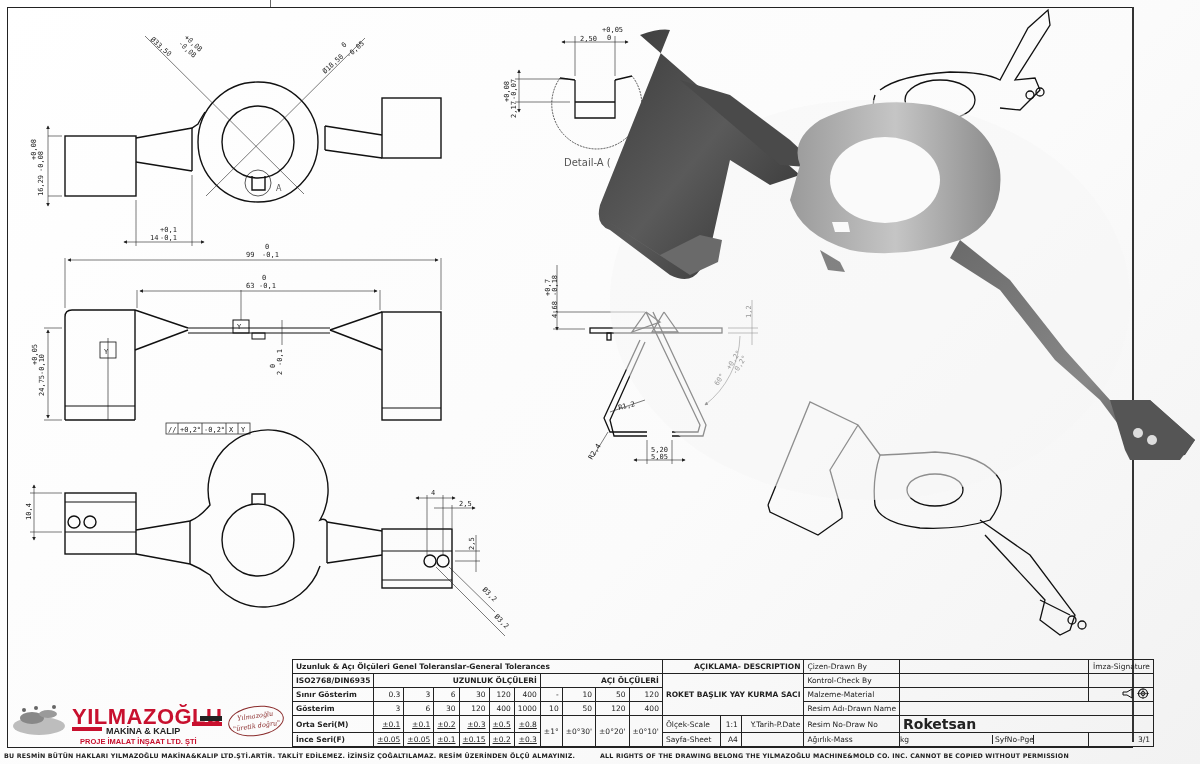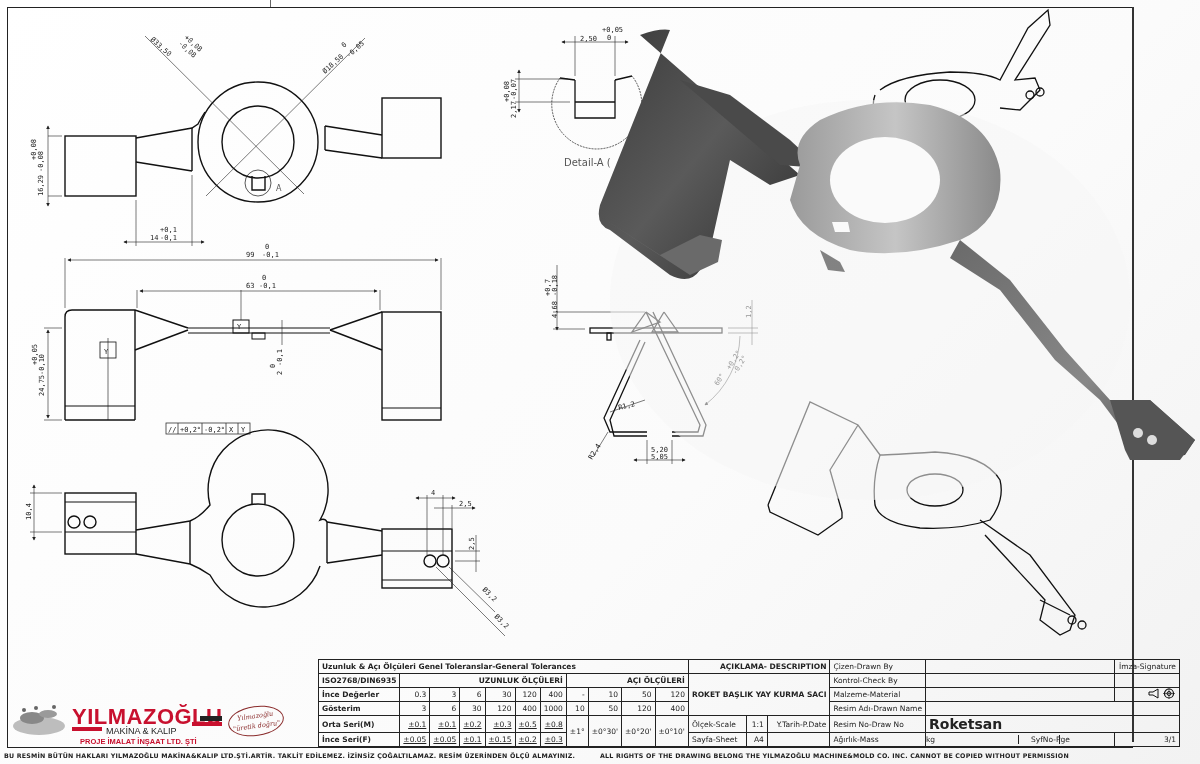--- a/index.html
+++ b/index.html
@@ -5,27 +5,27 @@
   html,body{margin:0;padding:0;}
   body{width:1200px;height:764px;overflow:hidden;background:#fff;position:relative;font-family:"DejaVu Sans",sans-serif;}
   .sheet{position:absolute;left:0;top:0;width:1200px;height:764px;background:linear-gradient(135deg,#ffffff 0%,#fbfbfb 60%,#f2f2f2 100%);}
   .frame{position:absolute;left:7px;top:7px;width:1126px;height:741px;border:1.5px solid #222;border-right:none;box-sizing:border-box;}
   .frame-right{position:absolute;left:1132px;top:7px;width:2px;height:735px;background:#333;}
   .topline{position:absolute;left:270px;top:0;width:1px;height:8px;background:#666;}
   svg.draw{position:absolute;left:0;top:0;}
   .dim{font-family:"DejaVu Sans Mono",monospace;font-size:7px;fill:#222;}
   .lbl{font-family:"DejaVu Sans",sans-serif;font-size:10px;fill:#555;}
   
-  .tb{position:absolute;left:292px;top:659px;border-collapse:collapse;font-size:7.5px;font-family:"DejaVu Sans",sans-serif;color:#222;margin-left:26px;}
+  .tb{position:absolute;left:292px;top:659px;border-collapse:collapse;font-size:7.5px;font-family:"DejaVu Sans",sans-serif;color:#222;}
   .tb td{border:1.5px solid #222;padding:0 3px;height:13px;white-space:nowrap;}
   .tb .c{text-align:right;}
   .tb .b{font-weight:bold;}
   .logo{position:absolute;left:10px;top:698px;width:280px;height:46px;}
   .logo-name{position:absolute;left:62px;top:6px;font-family:"Liberation Sans",sans-serif;font-weight:bold;font-size:22px;color:#c8102e;letter-spacing:0.5px;}
-  .logo-sub1{position:absolute;left:96px;top:28px;font-family:"Liberation Sans",sans-serif;font-weight:normal;font-size:9px;color:#222;}
+  .logo-sub1{position:absolute;left:96px;top:28px;font-family:"Liberation Sans",sans-serif;font-weight:bold;font-size:9px;color:#222;}
   .logo-sub2{position:absolute;left:62px;top:39px;font-family:"Liberation Sans",sans-serif;font-weight:bold;font-size:7.5px;color:#c8102e;padding-left:8px;}
   .logo-bar1{position:absolute;left:62px;top:29px;width:30px;height:4px;background:#c8102e;}
   .logo-bar2{position:absolute;left:190px;top:18px;width:22px;height:5px;background:#222;}
   .logo-bar2b{position:absolute;left:182px;top:24px;width:30px;height:4px;background:#c8102e;}
   .stamp{position:absolute;left:218px;top:8px;width:56px;height:30px;border:1.5px solid #8a2b2b;border-radius:50%;transform:rotate(-8deg);text-align:center;font-family:"DejaVu Serif",serif;font-style:italic;font-size:6.5px;color:#8a2b2b;line-height:10px;padding-top:4px;box-sizing:border-box;}
   .gears{position:absolute;left:0;top:4px;width:58px;height:36px;}
   .footer{position:absolute;top:752px;font-size:6.3px;font-weight:bold;color:#222;font-family:"DejaVu Sans",sans-serif;letter-spacing:0.2px;white-space:nowrap;}
 </style>
 </head>
 <body>
@@ -334,21 +334,21 @@
     <tr>
       <td class="b">ISO2768/DIN6935</td>
       <td colspan="6" class="c b">UZUNLUK ÖLÇÜLERİ</td>
       <td colspan="4" class="c b">AÇI ÖLÇÜLERİ</td>
       <td colspan="3" rowspan="3" class="c b">ROKET BAŞLIK YAY KURMA SACI</td>
       <td>Kontrol-Check By</td>
       <td></td>
       <td></td>
     </tr>
     <tr>
-      <td class="b">İnce Değerler</td>
+      <td class="b">Sınır Gösterim</td>
       <td class="c">0.3</td>
       <td class="c">3</td>
       <td class="c">6</td>
       <td class="c">30</td>
       <td class="c">120</td>
       <td class="c">400</td>
       <td class="c">-</td>
       <td class="c">10</td>
       <td class="c">50</td>
       <td class="c">120</td>
@@ -403,21 +403,21 @@
       <td class="c" style="text-decoration:underline">±0.05</td>
       <td class="c" style="text-decoration:underline">±0.1</td>
       <td class="c" style="text-decoration:underline">±0.15</td>
       <td class="c" style="text-decoration:underline">±0.2</td>
       <td class="c" style="text-decoration:underline">±0.3</td>
       <td>Sayfa-Sheet</td>
       <td class="c">A4</td>
       <td></td>
       <td>Ağırlık-Mass</td>
       <td style="padding:0">
-        <span style="display:inline-block;width:92px;text-align:left;padding-right:6px;box-sizing:border-box">kg</span><span style="display:inline-block;width:42px;border-left:1.5px solid #222;border-right:1.5px solid #222;padding-left:12px;box-sizing:border-box">SyfNo-Pge</span>
+        <span style="display:inline-block;width:92px;text-align:left;padding-right:6px;box-sizing:border-box">kg</span><span style="display:inline-block;width:42px;border-left:1.5px solid #222;border-right:1.5px solid #222;padding-left:2px;box-sizing:border-box">SyfNo-Pge</span>
       </td>
       <td class="c">3/1</td>
     </tr>
   </tbody>
     </table>
 
   <div class="footer" style="left:4px">BU RESMİN BÜTÜN HAKLARI YILMAZOĞLU MAKİNA&amp;KALIP LTD.ŞTİ.ARTİR. TAKLİT EDİLEMEZ. İZİNSİZ ÇOĞALTILAMAZ. RESİM ÜZERİNDEN ÖLÇÜ ALMAYINIZ.</div>
   <div class="footer" style="left:600px">ALL RIGHTS OF THE DRAWING BELONG THE YILMAZOĞLU MACHINE&amp;MOLD CO. INC. CANNOT BE COPIED WITHOUT PERMISSION</div>
 </div>
 

